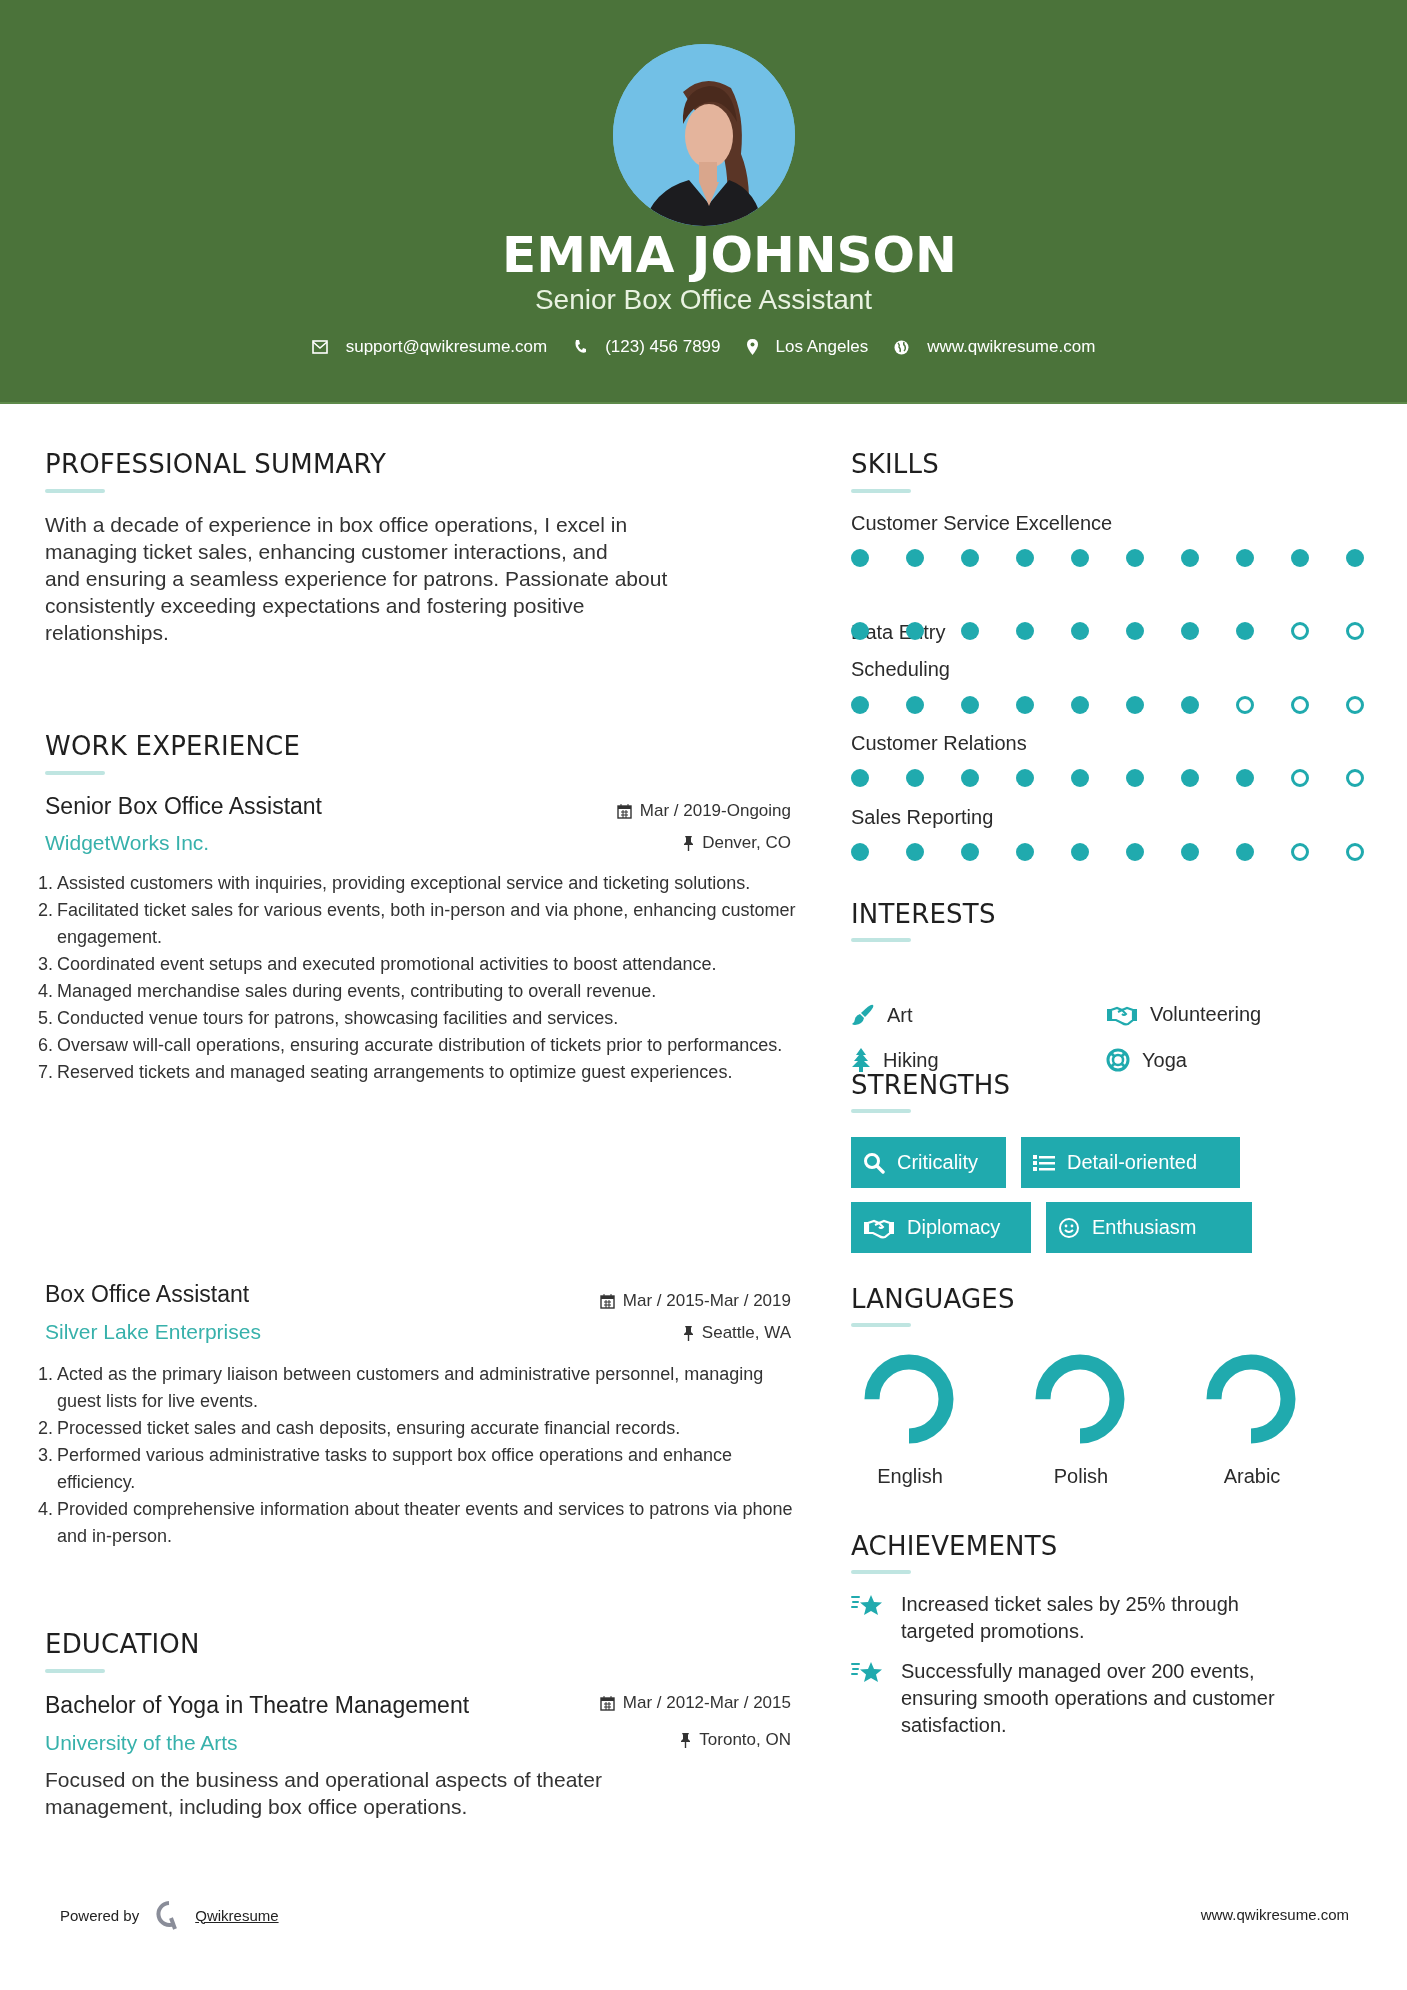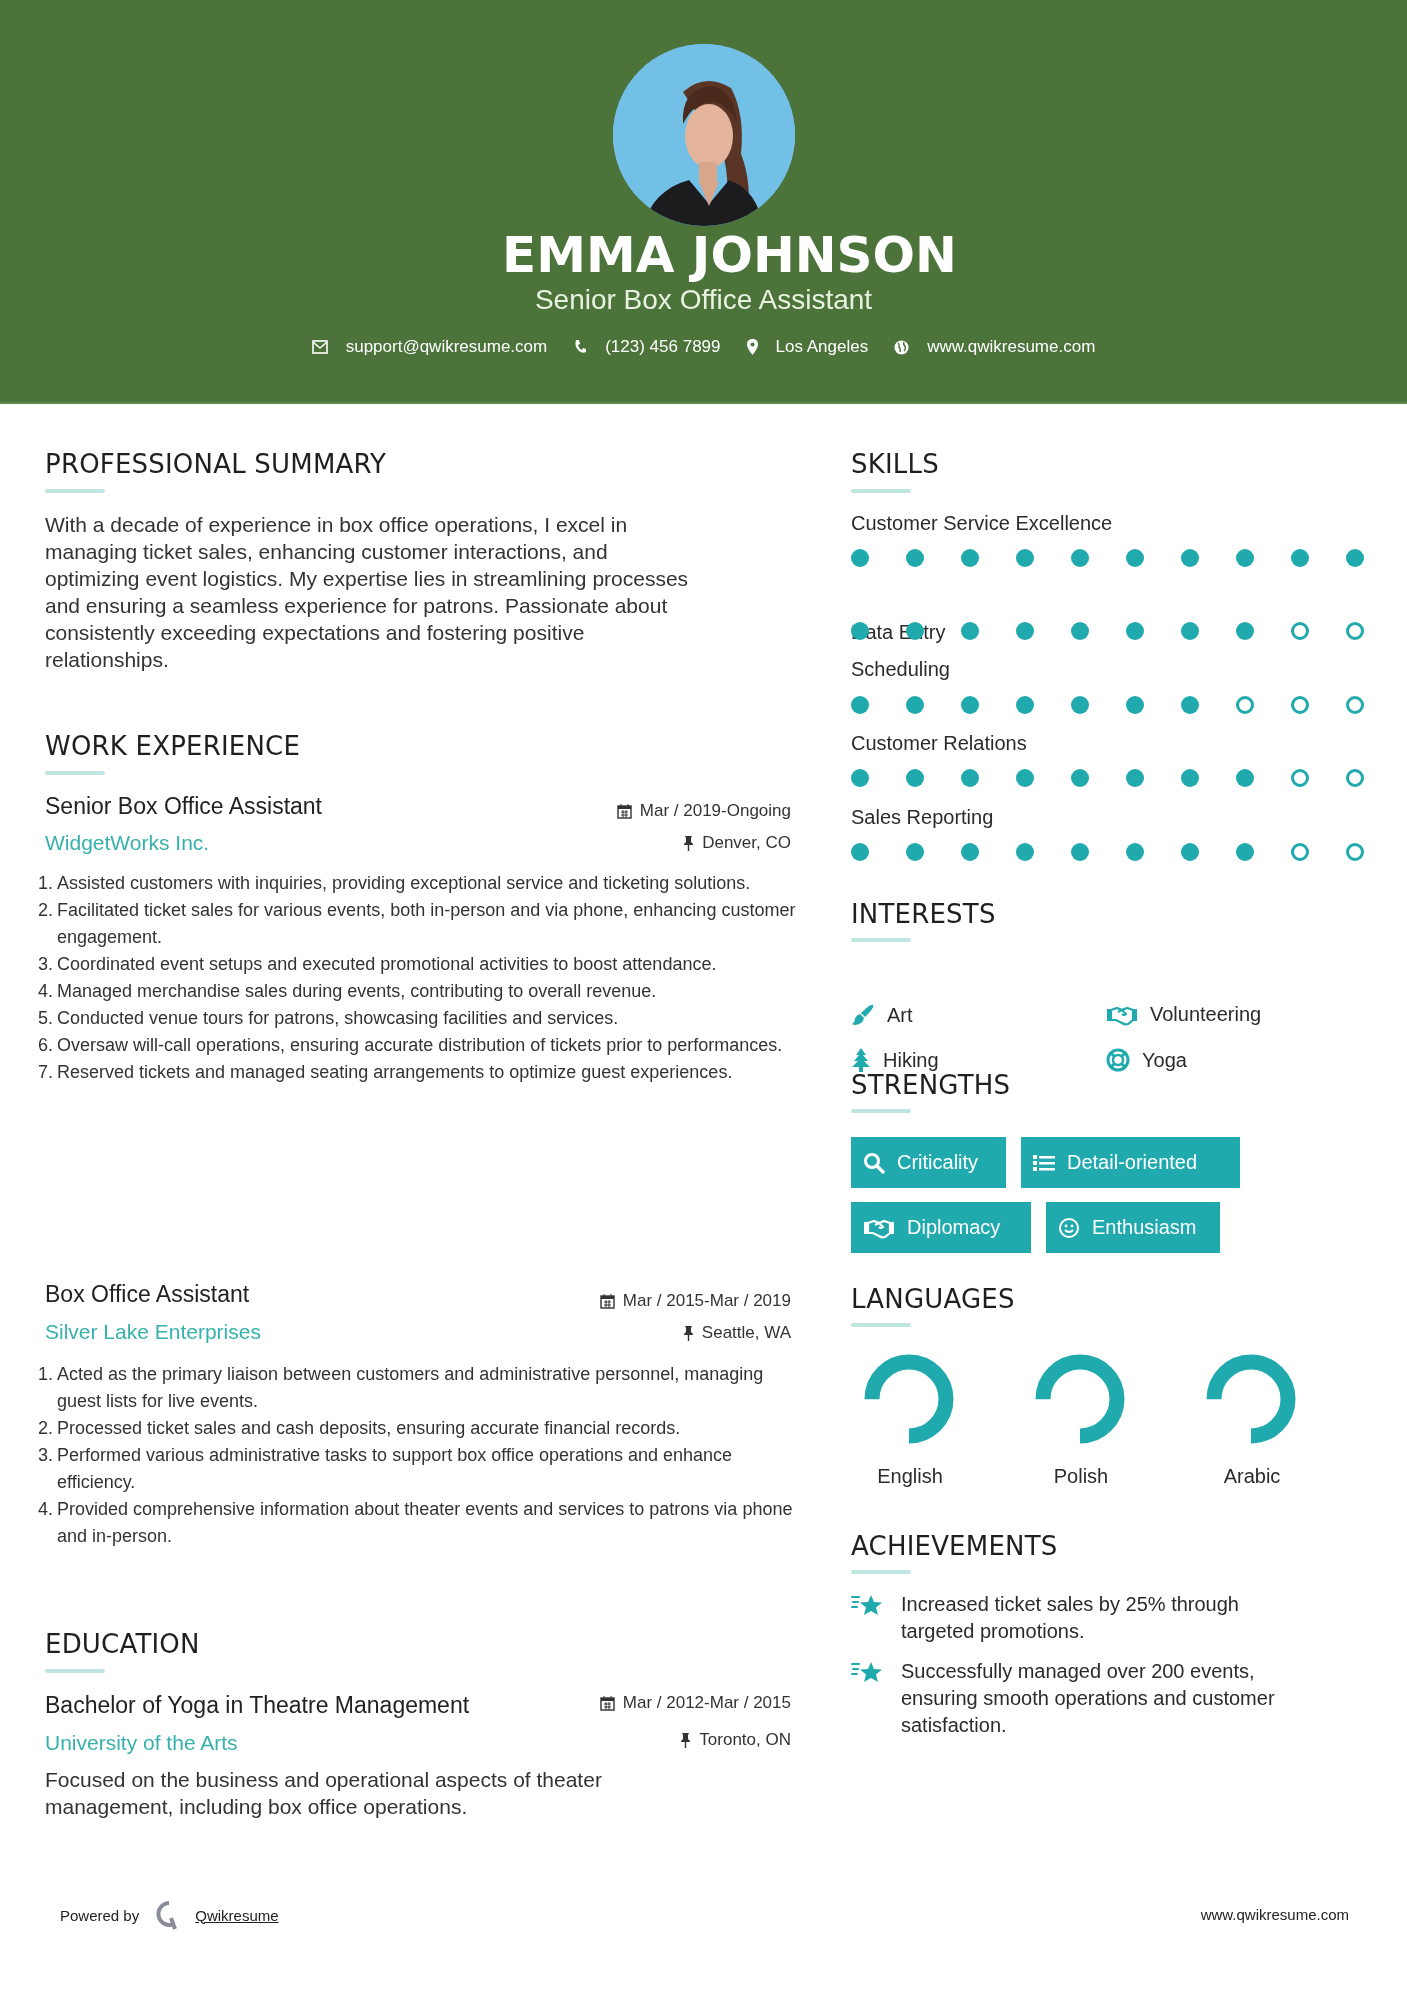--- a/index.html
+++ b/index.html
@@ -103,21 +103,20 @@
       <span>www.qwikresume.com</span>
     </div>
   </div>
 </div>
 
 <div class="sec-title" style="left:45px; top:449px;">PROFESSIONAL SUMMARY</div>
 <div class="sec-line" style="left:45px; top:489px;"></div>
 <div class="body-text" style="left:45px; top:511px; width:780px;">
   <div>With a decade of experience in box office operations, I excel in</div>
   <div>managing ticket sales, enhancing customer interactions, and</div>
-  <div>optimizing event logistics. My expertise lies in streamlining processes</div>
   <div>and ensuring a seamless experience for patrons. Passionate about</div>
   <div>consistently exceeding expectations and fostering positive</div>
   <div>relationships.</div>
 </div>
 
 <div class="sec-title" style="left:45px; top:731px;">WORK EXPERIENCE</div>
 <div class="sec-line" style="left:45px; top:771px;"></div>
 
 <div class="job-title" style="left:45px; top:793px;">Senior Box Office Assistant</div>
 <div class="meta" style="top:801px;">
@@ -316,21 +315,21 @@
   <span>Detail-oriented</span>
 </div>
 <div class="badge" style="left:851px; top:1202px; width:180px;">
   <svg width="32" height="22" viewBox="0 0 32 22">
       <path d="M1 5 H5 V17 H1 Z M27 5 H31 V17 H27 Z" fill="#fff"></path>
       <path d="M5 6 L11 4 L16 6 L21 4 L27 6 V16 L22 20 Q19 21 16 19 L10 16 L5 16 Z" fill="none" stroke="#fff" stroke-width="2.2"></path>
       <path d="M12 8 L16 6 L20 10 Q18 12 16 10" fill="none" stroke="#fff" stroke-width="2"></path>
     </svg>
   <span>Diplomacy</span>
 </div>
-<div class="badge" style="left:1046px; top:1202px; width:174px;align-items:center;">
+<div class="badge" style="left:1046px; top:1202px; width:206px;align-items:center;">
   <svg width="22" height="22" viewBox="0 0 22 22">
       <circle cx="11" cy="11" r="9" fill="none" stroke="#fff" stroke-width="2"></circle>
       <circle cx="8" cy="9" r="1.4" fill="#fff"></circle>
       <circle cx="14" cy="9" r="1.4" fill="#fff"></circle>
       <path d="M7 13 Q11 17 15 13" fill="none" stroke="#fff" stroke-width="2"></path>
     </svg>
   <span>Enthusiasm</span>
 </div>
 
 <div class="sec-title" style="left:851px; top:1284px;">LANGUAGES</div>

